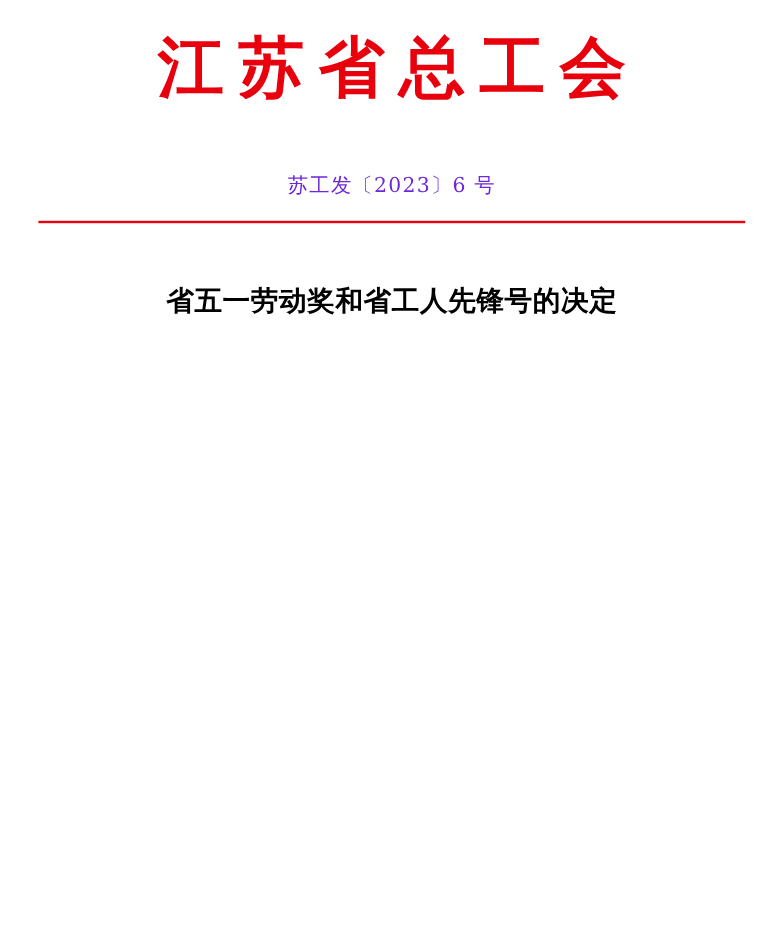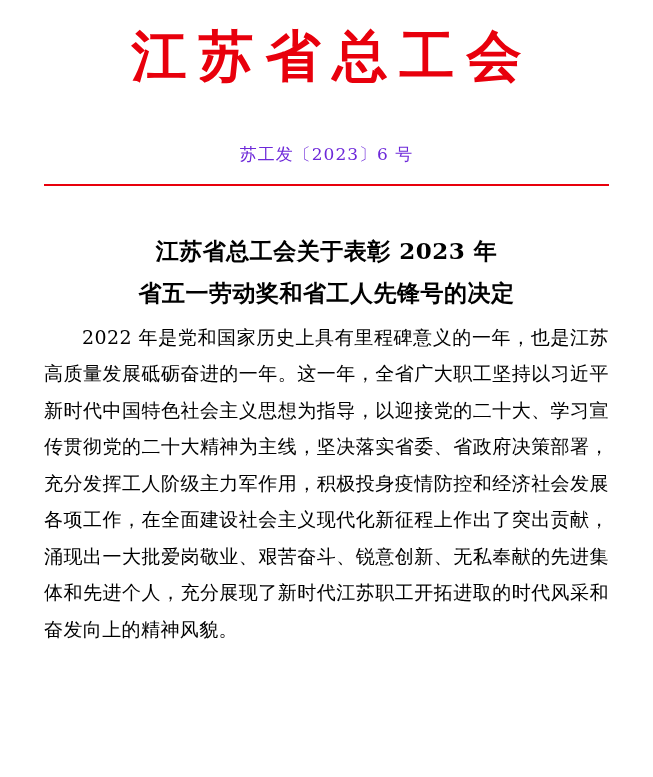--- a/index.html
+++ b/index.html
@@ -12,21 +12,21 @@
     background: #ffffff;
     font-family: "DejaVu Serif", "Liberation Serif", serif;
     color: #000000;
     overflow: hidden;
   }
   .page {
     position: relative;
     width: 653px;
     height: 777px;
     box-sizing: border-box;
-    padding: 0 44px;
+    padding: 0 32px;
   }
   
   .masthead {
     text-align: center;
     padding-top: 22px;
   }
   .masthead-title {
     color: #e8000c;
     font-family: "DejaVu Serif", "Liberation Serif", serif;
     font-weight: bold;
@@ -87,20 +87,18 @@
 
   <div class="masthead">
     <div class="masthead-title">江苏省总工会</div>
   </div>
 
   <div class="doc-number">苏工发〔2023〕6 号</div>
 
   <div class="red-rule"></div>
 
   <div class="doc-title">
-    <span class="line">江苏省总工会关于表彰 2023 年</span>
     <span class="line">省五一劳动奖和省工人先锋号的决定</span>
   </div>
 
 
-  <p class="body-para">2022 年是党和国家历史上具有里程碑意义的一年，也是江苏高质量发展砥砺奋进的一年。这一年，全省广大职工坚持以习近平新时代中国特色社会主义思想为指导，以迎接党的二十大、学习宣传贯彻党的二十大精神为主线，坚决落实省委、省政府决策部署，充分发挥工人阶级主力军作用，积极投身疫情防控和经济社会发展各项工作，在全面建设社会主义现代化新征程上作出了突出贡献，涌现出一大批爱岗敬业、艰苦奋斗、锐意创新、无私奉献的先进集体和先进个人，充分展现了新时代江苏职工开拓进取的时代风采和奋发向上的精神风貌。</p>
 
 </div>
 
 </body></html>

